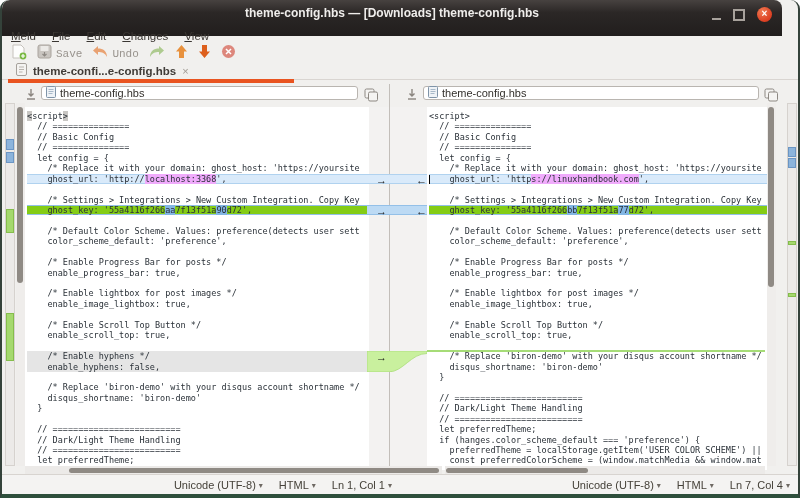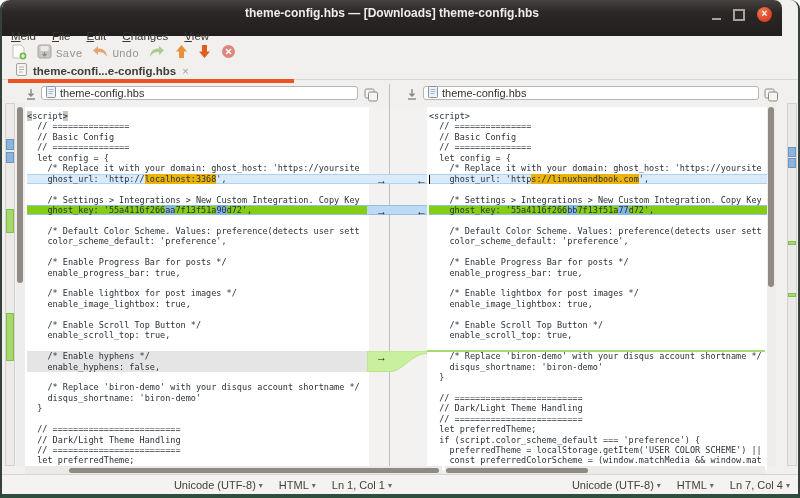--- a/index.html
+++ b/index.html
@@ -50,21 +50,21 @@
   .vtrough{position:absolute;top:103px;height:363px;width:9px;background:#efedeb;}
   .vthumb{position:absolute;width:6px;border-radius:3px;background:#8f8a84;}
   .pane{position:absolute;top:107px;height:359px;background:#ffffff;overflow:hidden;
     padding-top:4px;box-sizing:content-box;}
   .cl{height:10.45px;line-height:10.45px;font-size:8.5px;white-space:pre;
     font-family:"DejaVu Sans Mono",monospace;color:#2a3138;}
   .cl span{display:inline;}
   .cl.chg {background:#d9eafa;box-shadow:inset 0 1px 0 #b0d2ef,inset 0 -1px 0 #b0d2ef;}
   .cl.chg2{background:#84cc16;box-shadow:inset 0 1px 0 #93c0e8,inset 0 -1px 0 #93c0e8;}
   .cl.ins {background:#e5e5e5;}
-  .cl span.hl{background:#eab308;}
+  .cl span.hl{background:#f0abfc;}
   .cl.chg2 span.hl{background:#82b6e4;}
   .cl span.bracket{background:#c8c6c3;}
   .gutterbg{position:absolute;top:107px;height:359px;background:#f3f2f1;}
   .divider{position:absolute;left:387px;top:84px;width:1px;height:382px;background:#c2beb9;}
   .gutter-overlay{position:absolute;left:365px;top:111px;width:60px;height:355px;overflow:visible;}
   .gband{position:absolute;left:0;width:60px;}
   .gband.chg {background:#d9eafa;box-shadow:inset 0 1px 0 #b0d2ef,inset 0 -1px 0 #b0d2ef;}
   .gband.chg2{background:#bcdaf4;box-shadow:inset 0 1px 0 #93c0e8,inset 0 -1px 0 #93c0e8;}
   .arrow{position:absolute;font-size:11px;font-weight:bold;color:#111;line-height:10px;top:0;}
   .arrow.push{left:9px;}
@@ -308,21 +308,21 @@
       <div class="cl"><span>    enable_scroll_top: true,</span></div>
       <div class="cl"></div>
       <div class="cl"><span>    /* Replace 'biron-demo' with your disqus account shortname */</span></div>
       <div class="cl"><span>    disqus_shortname: 'biron-demo'</span></div>
       <div class="cl"><span>  }</span></div>
       <div class="cl"></div>
       <div class="cl"><span>  // =========================</span></div>
       <div class="cl"><span>  // Dark/Light Theme Handling</span></div>
       <div class="cl"><span>  // =========================</span></div>
       <div class="cl"><span>  let preferredTheme;</span></div>
-      <div class="cl"><span>  if (script.color_scheme_default === 'preference') {</span></div>
+      <div class="cl"><span>  if (hanges.color_scheme_default === 'preference') {</span></div>
       <div class="cl"><span>    preferredTheme = localStorage.getItem('USER COLOR SCHEME') ||</span></div>
       <div class="cl"><span>    const preferredColorScheme = (window.matchMedia &amp;&amp; window.mat</span></div>
       <div class="caret" style="left: 2px; top: 67.7px;"></div>
     </div>
 
   <div class="gutter-overlay" id="gutter">
       <div class="gband chg" style="top: 62.7px; height: 10.45px;"></div>
       <span class="arrow pull" style="top: 63.7px;">←</span>
       <span class="arrow push" style="top: 63.7px;">→</span>
       <div class="gband chg2" style="top: 94.05px; height: 10.45px;"></div>

